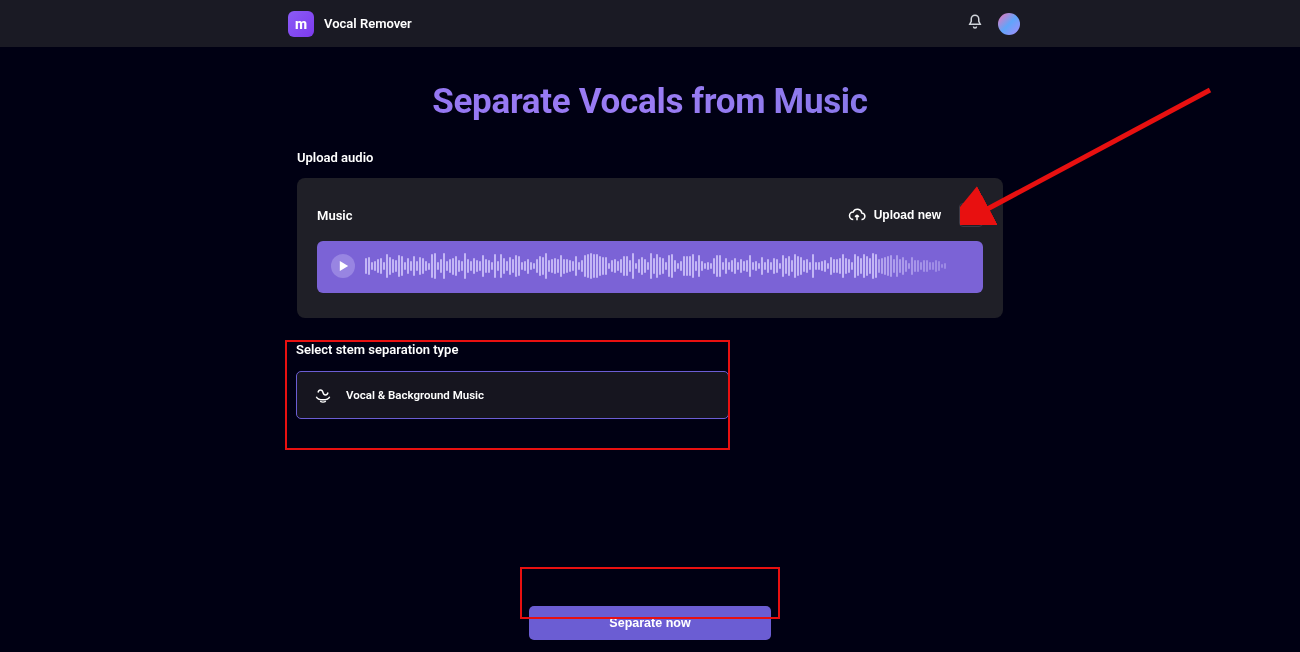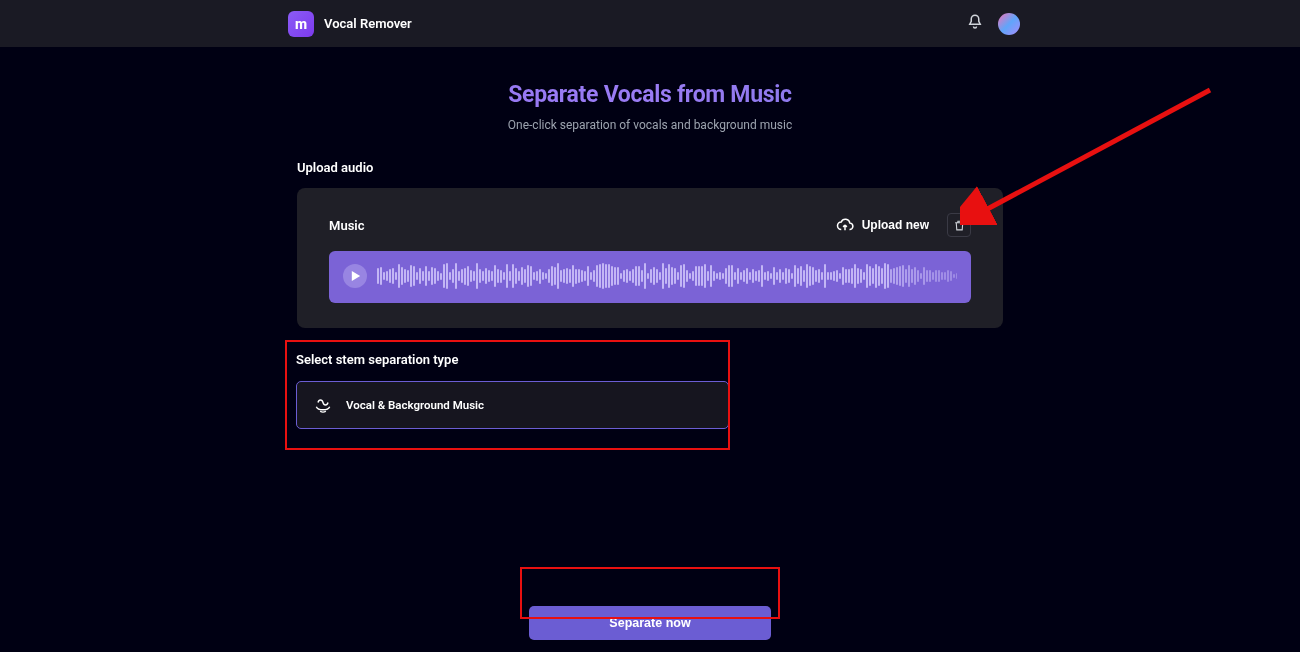--- a/index.html
+++ b/index.html
@@ -37,33 +37,33 @@
   position:absolute; right:280px; top:0; height:47px;
   display:flex;align-items:center;gap:14px;
 }
 .bell-icon svg { width:18px;height:18px; }
 .avatar {
   width:22px;height:22px;border-radius:50%;
   background:linear-gradient(135deg,#f472b6,#60a5fa,#a78bfa);
 }
 .content { width:100%; text-align:center; padding-top:34px; }
 .hero-title {
-  font-size:23px;font-weight:700;
+  font-size:35px;font-weight:700;
   background:linear-gradient(90deg,#8b6ef0 0%,#9a7cf4 50%,#6870d6 100%);
   -webkit-background-clip:text;background-clip:text;color:transparent;
   letter-spacing:-.3px;
   text-decoration:underline;
 }
 .hero-sub { font-size:12px;color:#9ca3af;margin-top:10px; }
 .section-label {
   font-size:13px;font-weight:600;color:#fff;text-align:left;
 }
 .upload-wrap { width:706px;margin:28px auto 0; }
 .upload-card {
-  background:#1f1f27;border-radius:8px;padding:25px 32px;margin-top:13px;
+  background:#1f1f27;border-radius:8px;padding:25px 20px;margin-top:13px;
 }
 .card-head { display:flex;align-items:center;justify-content:space-between;margin-bottom:14px; }
 .card-title { font-size:13px;font-weight:600;color:#fff; }
 .card-actions { display:flex;align-items:center;gap:18px; }
 .upload-new-btn {
   display:flex;align-items:center;gap:8px;background:none;border:none;
   color:#fff;font-size:12px;font-weight:600;cursor:pointer;
 }
 .upload-new-btn svg { width:18px;height:18px; }
 .trash-btn {
@@ -122,21 +122,20 @@
         <path d="M12 3a5 5 0 0 0-5 5v3l-2 4h14l-2-4V8a5 5 0 0 0-5-5z"></path>
         <path d="M10 18a2 2 0 0 0 4 0"></path>
       </svg>
     </span>
     <div class="avatar"></div>
   </div>
 </div>
 
 <div class="content">
   <h1 class="hero-title">Separate Vocals from Music</h1>
-  <p class="hero-sub">One-click separation of vocals and background music</p>
 
   <div class="upload-wrap">
     <div class="section-label">Upload audio</div>
     <div class="upload-card">
       <div class="card-head">
         <div class="card-title">Music</div>
         <div class="card-actions">
           <button class="upload-new-btn">
             <svg viewBox="0 0 24 24" fill="none" stroke="#fff" stroke-width="2">
               <path d="M7 18a5 5 0 0 1 0-10 6 6 0 0 1 11.5 1.5A4 4 0 0 1 18 18"></path>

